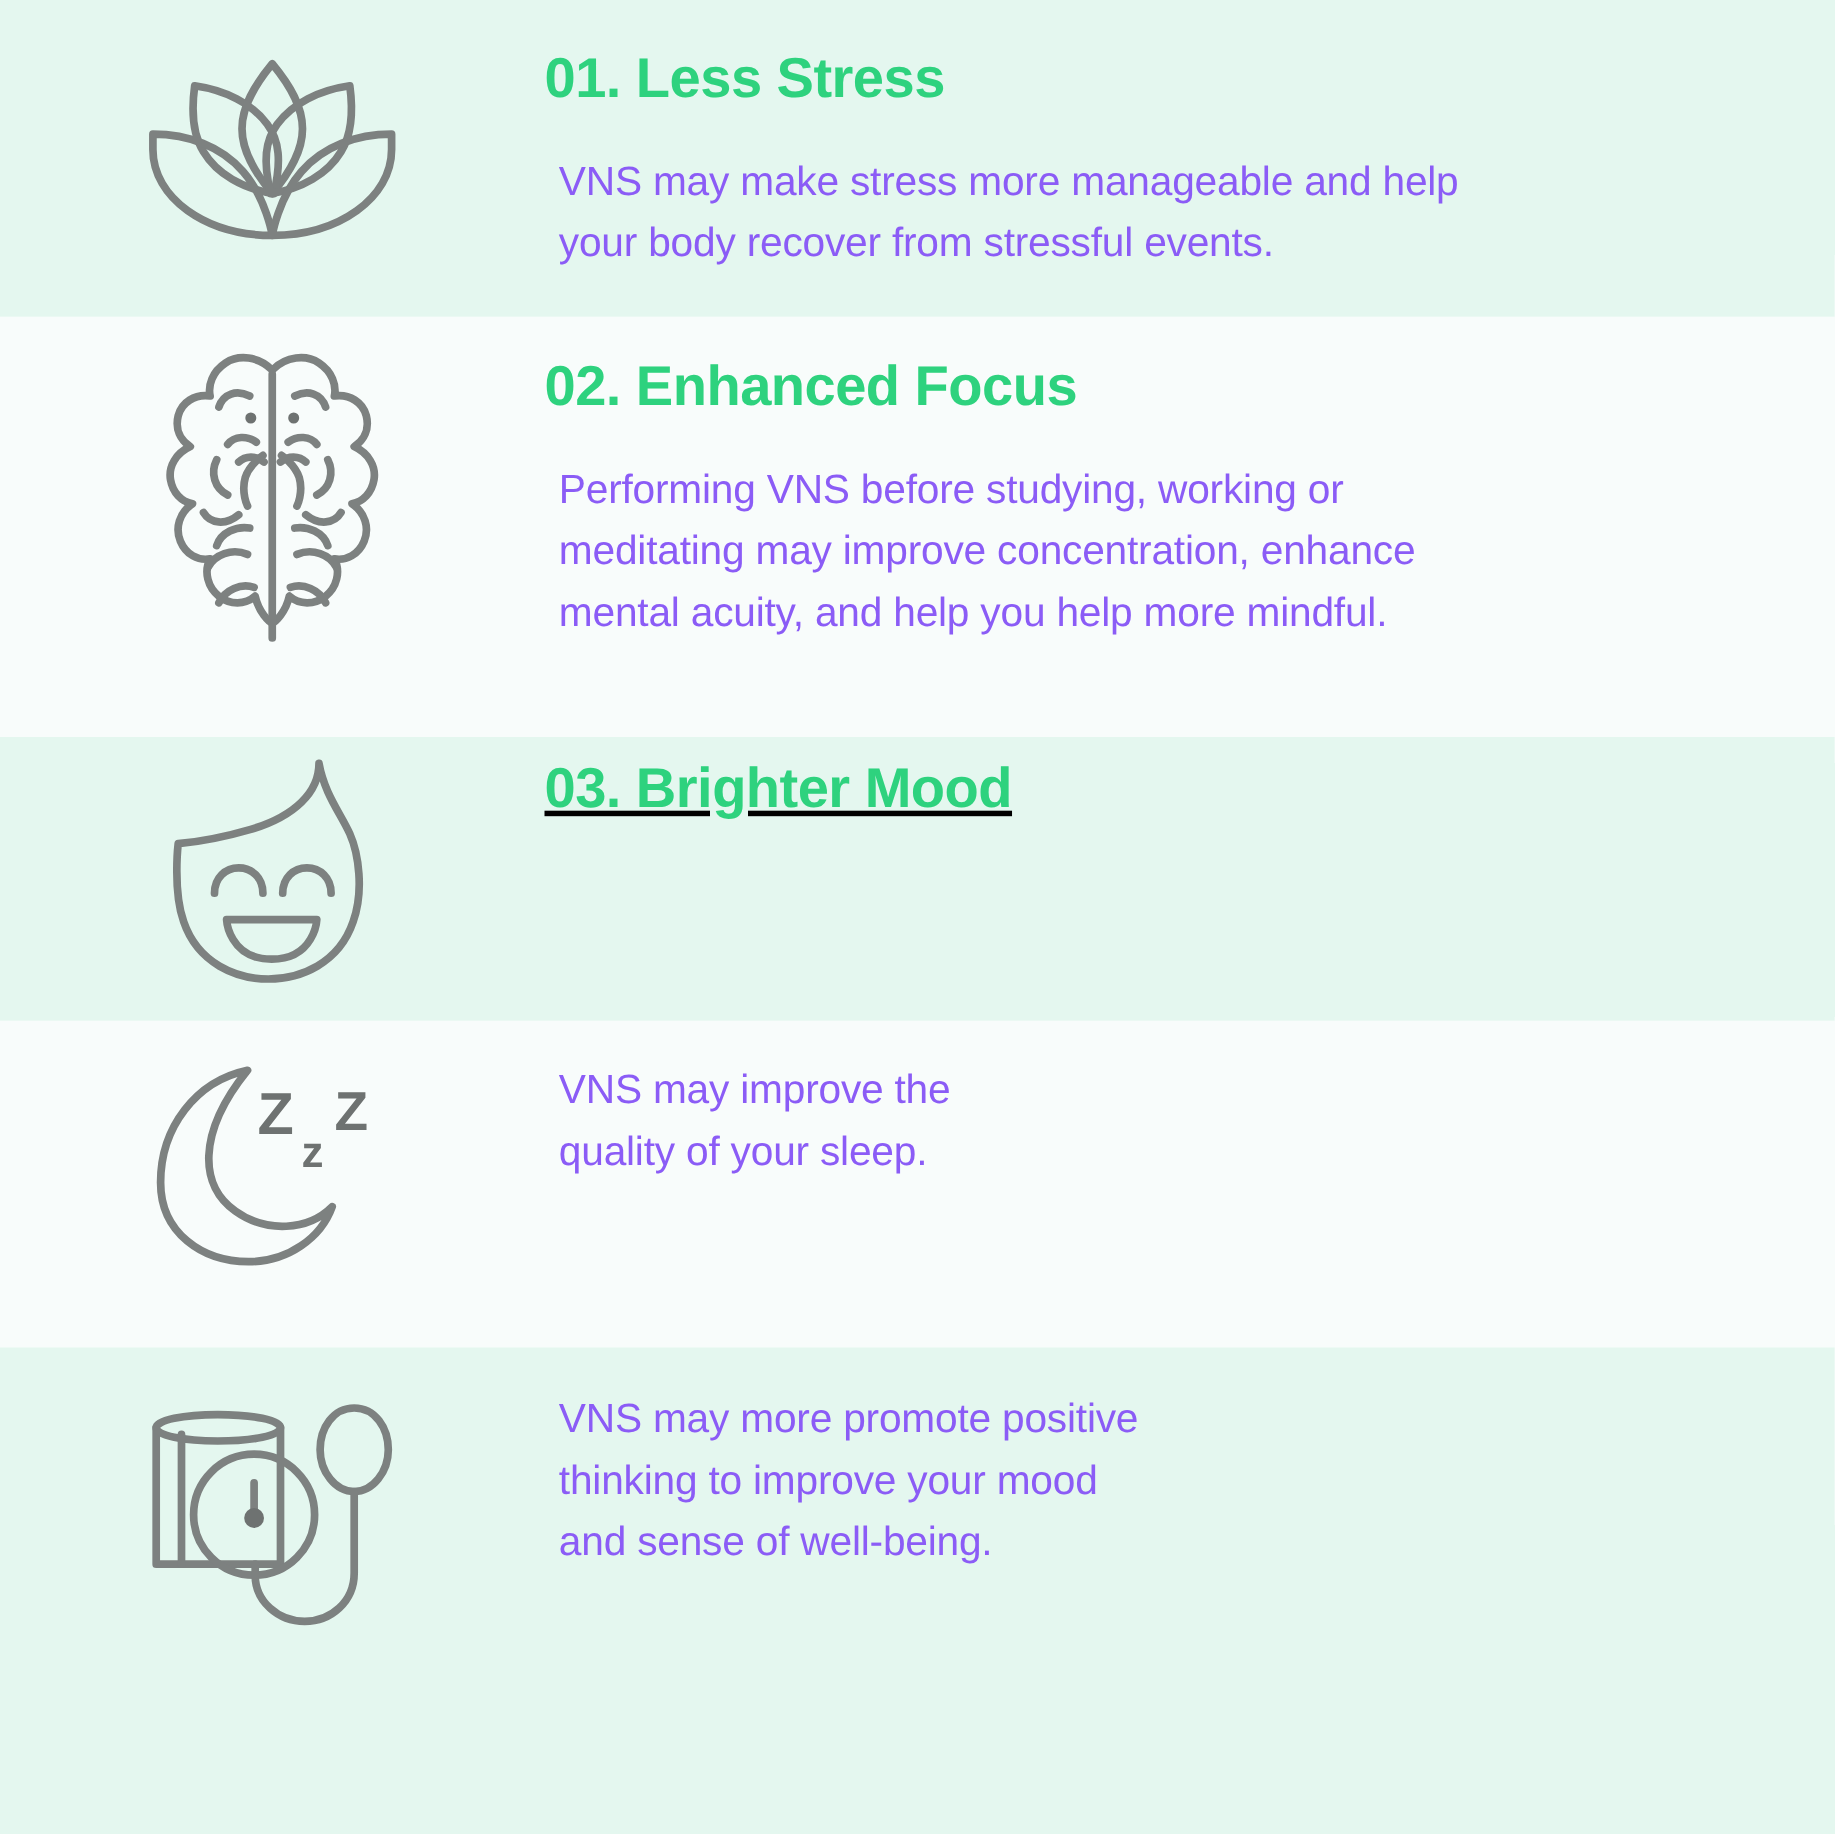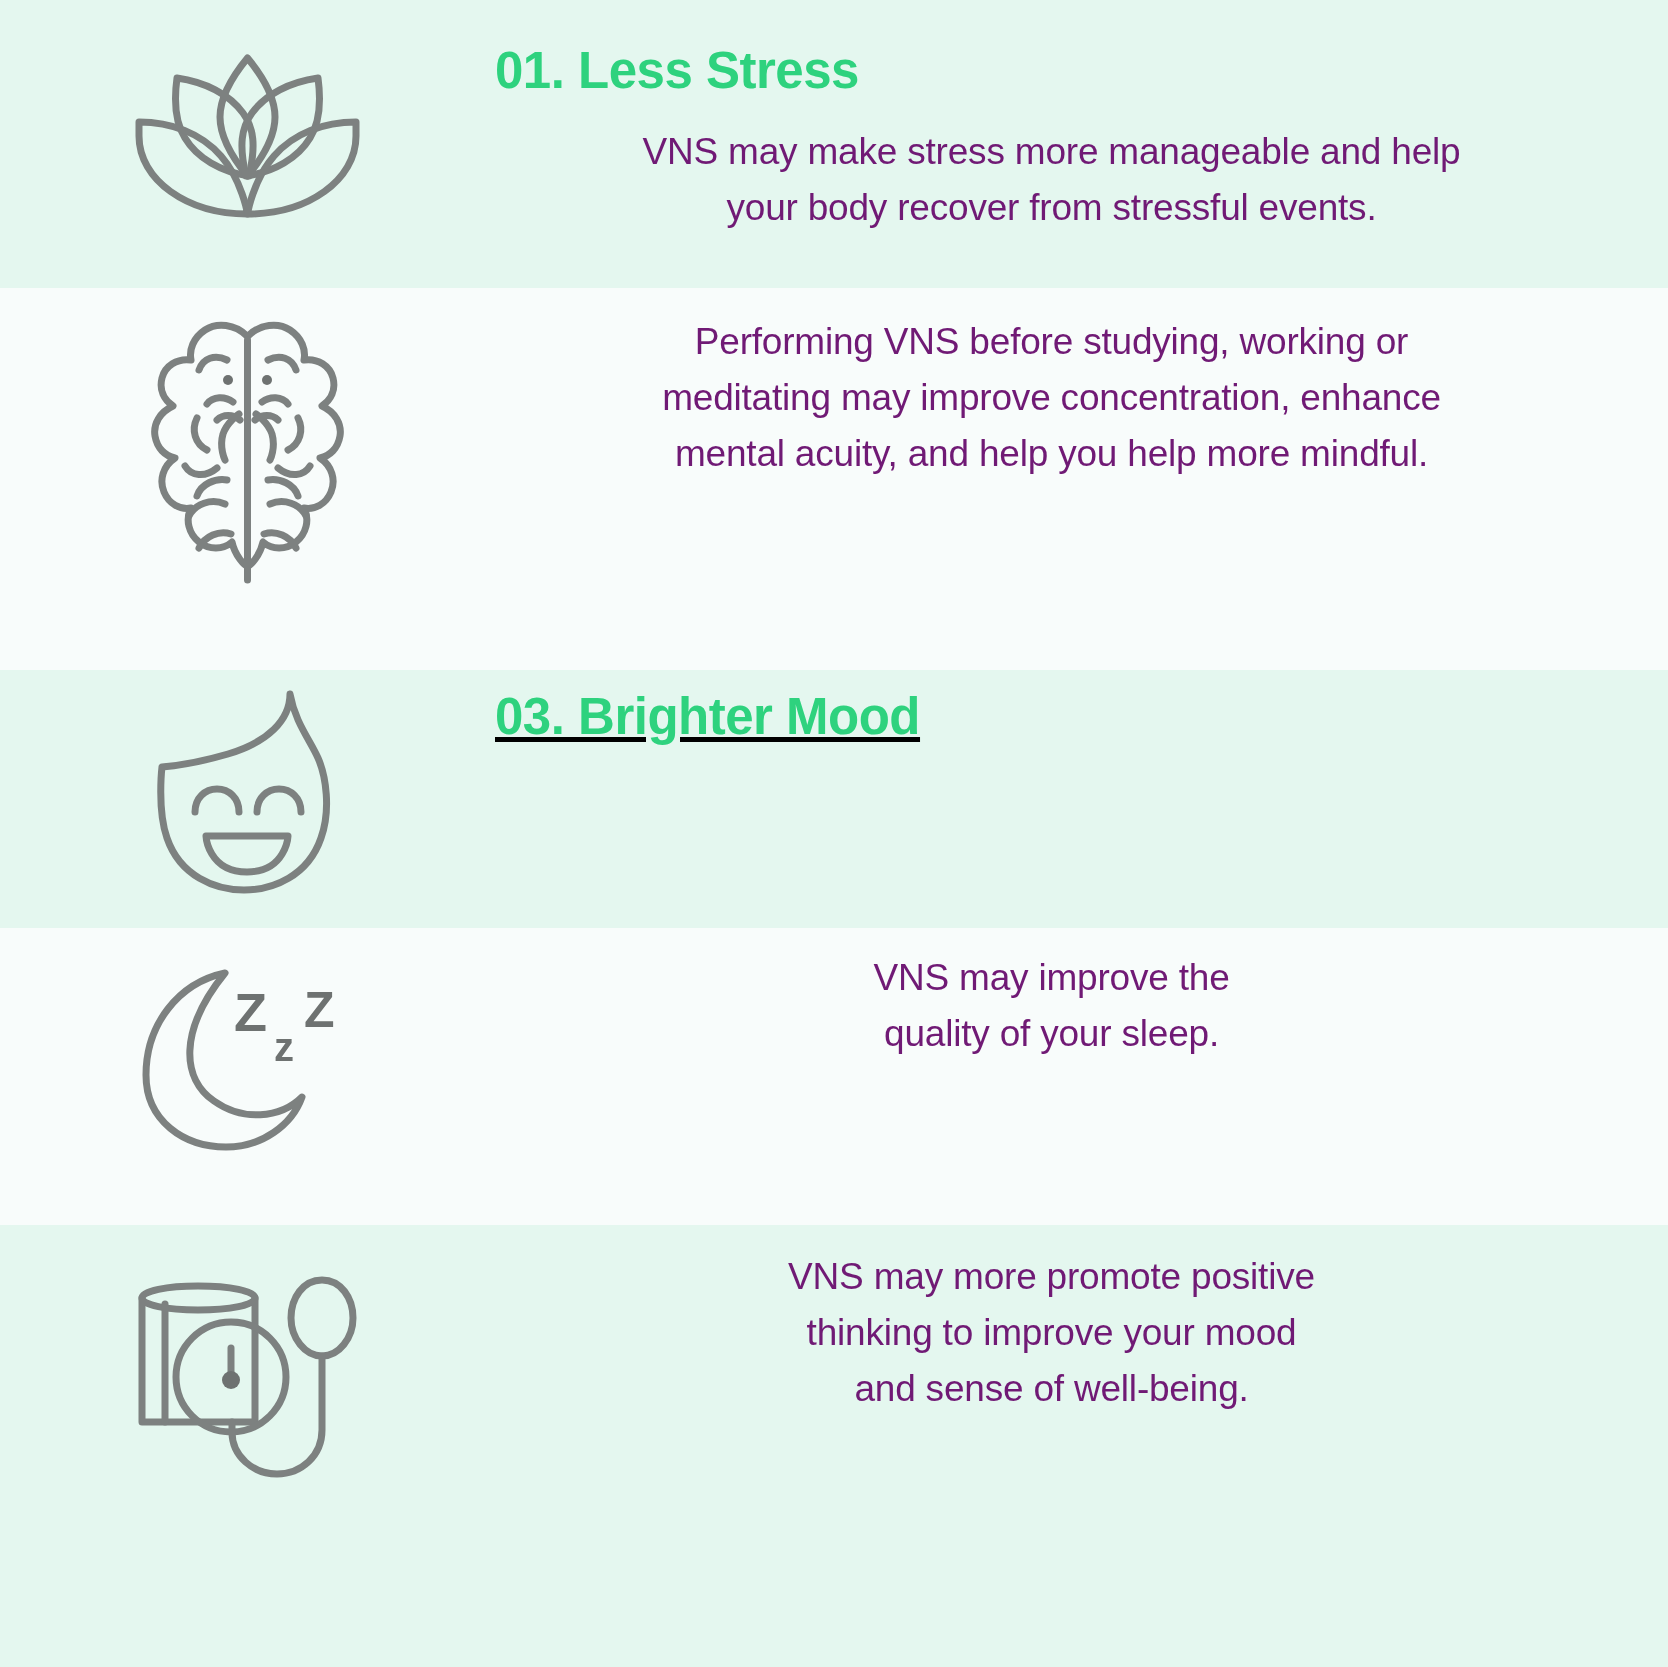--- a/index.html
+++ b/index.html
@@ -70,28 +70,27 @@
     margin: 0;
     white-space: nowrap;
   }
   .row-1 .heading { padding-top: 44px; }
   .row-2 .heading { padding-top: 36px; }
   .row-3 .heading { padding-top: 20px; }
   .row-4 .heading { padding-top: 48px; }
   .row-5 .heading { padding-top: 42px; }
 
   .body-text {
-    color: #701a75;
+    color: #8b5cf6;
     font-size: 37px;
     line-height: 1.52;
-    margin: 0;
+    margin: 13px;
     padding-top: 26px;
     white-space: pre-line;
     letter-spacing: -0.2px;
-    text-align: center;
   }
   .row-3 .body-text { padding-top: 24px; }
   .row-4 .body-text { padding-top: 22px; }
   .row-5 .body-text { padding-top: 24px; }
 
   .icon-stroke {
     fill: none;
     stroke: #7d8180;
     stroke-width: 7;
     stroke-linecap: round;
@@ -156,20 +155,21 @@
         <path class="icon-stroke" d="M133 172 C145 170 159 176 163 188"></path>
         <path class="icon-stroke" d="M135 196 C149 190 165 196 171 208"></path>
         <path class="icon-stroke" d="M129 226 C141 222 155 228 161 240"></path>
         <path class="icon-stroke" d="M120 112 C127 106 137 106 143 112"></path>
 
         <circle class="icon-fill" cx="93" cy="72" r="5"></circle>
         <circle class="icon-fill" cx="132" cy="72" r="5"></circle>
       </svg>
     </div>
     <div class="text-cell">
+      <h2 class="heading">02. Enhanced Focus</h2>
       <p class="body-text">Performing VNS before studying, working or
 meditating may improve concentration, enhance
 mental acuity, and help you help more mindful.</p>
     </div>
   </div>
 
   <div class="row mint row-3">
     <div class="icon-cell">
       <svg width="215" height="215" viewBox="0 0 215 215" aria-hidden="true">
         <path class="icon-stroke" d="M150 14 C150 40 128 62 88 74 C64 81 44 85 22 87 C22 87 17 130 27 158 C40 196 75 210 104 210 C133 210 168 196 181 158 C191 130 186 96 178 78 C170 60 155 42 150 14 Z"></path>

